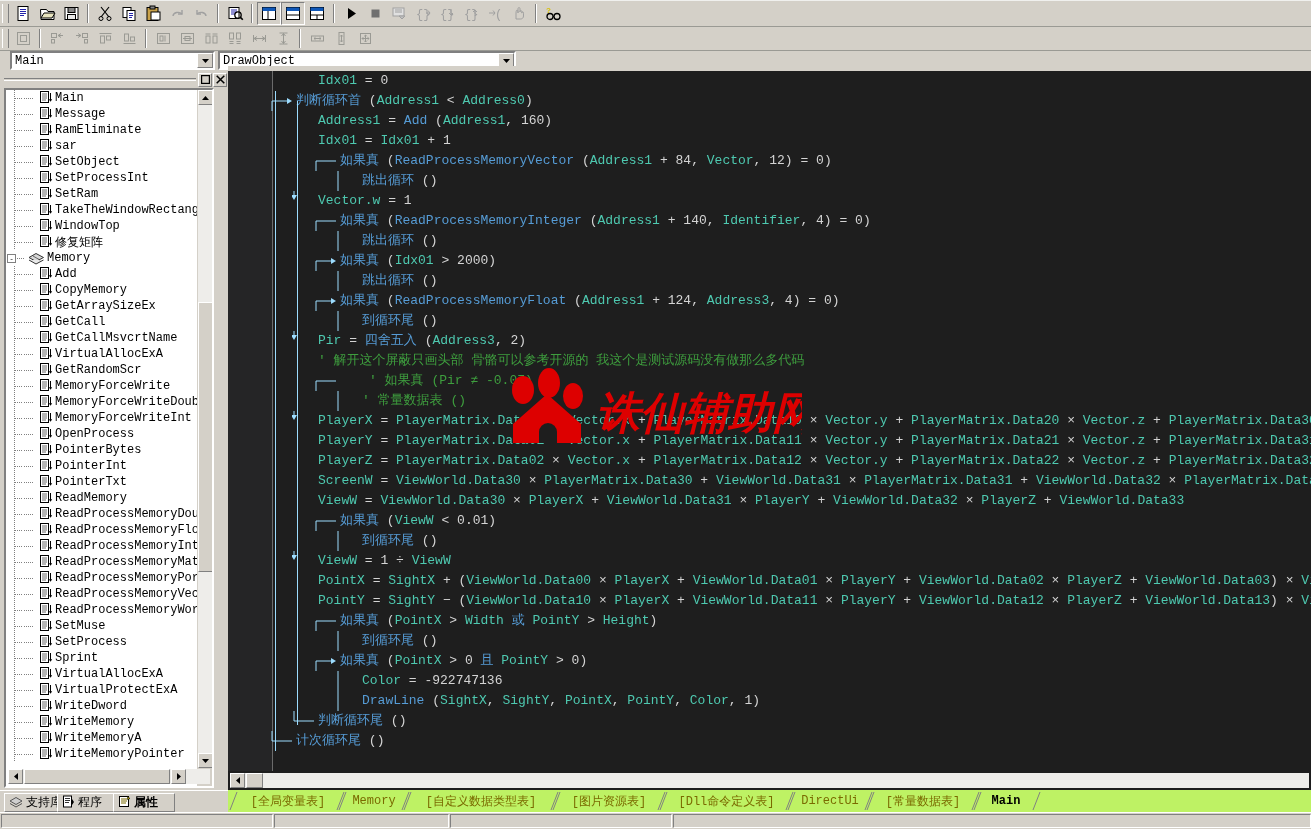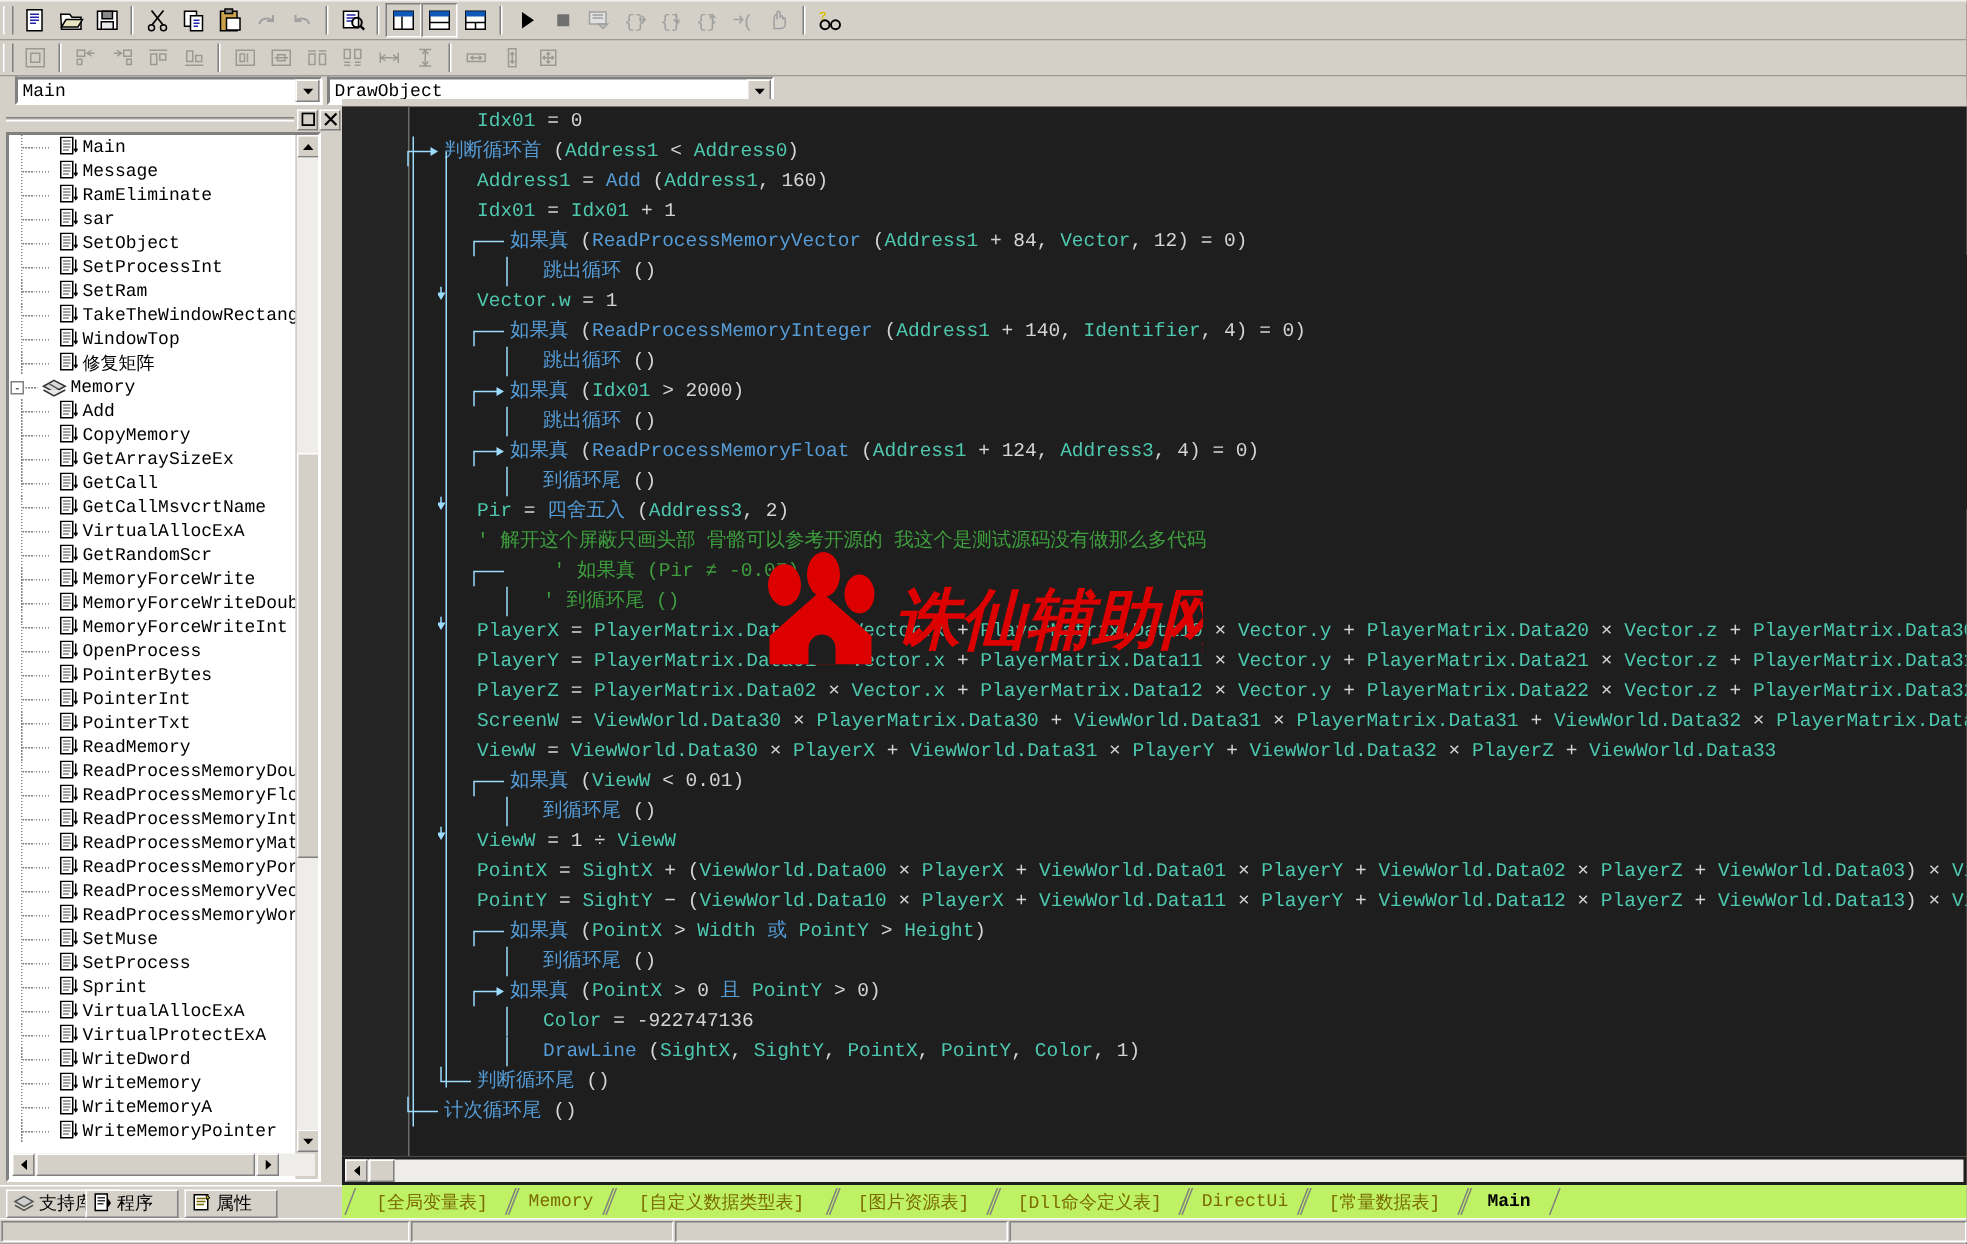--- a/index.html
+++ b/index.html
@@ -1274,21 +1274,21 @@
       <div class="cl"><span style="position: relative; padding-left: 44px; display: inline-block;"><span class="cmt">' 解开这个屏蔽只画头部  骨骼可以参考开源的  我这个是测试源码没有做那么多代码</span></span></div>
       <div class="cl"><span style="position: relative; padding-left: 95px; display: inline-block;"><span style="position: absolute; left: 66px; top: 0px;">
             <svg width="26" height="20" viewBox="0 0 26 20" style="position:absolute;left:-26px;top:0">
         <path d="M2 20V10h20" stroke="#9cdcfe" fill="none"></path>
             </svg>
           </span><span class="cmt">' 如果真 (Pir ≠ -0.07)</span></span></div>
       <div class="cl"><span style="position: relative; padding-left: 88px; display: inline-block;"><span style="position: absolute; left: 88px; top: 0px;">
             <svg width="26" height="20" viewBox="0 0 26 20" style="position:absolute;left:-26px;top:0">
         <path d="M2 0v20" stroke="#9cdcfe" fill="none"></path>
             </svg>
-          </span><span class="cmt">' 到循环尾 ()</span></span></div>
+          </span><span class="cmt">' 常量数据表 ()</span></span></div>
       <div class="cl"><span style="position: relative; padding-left: 44px; display: inline-block;"><span style="position: absolute; left: 44px; top: 0px;">
             <svg width="26" height="20" viewBox="0 0 26 20" style="position:absolute;left:-26px;top:0">
         <path d="M2 0v6" stroke="#9cdcfe" fill="none"></path>
               <path d="M-1 4h6L2 9z" fill="#9cdcfe"></path>
             </svg>
           </span><span><span class="id">PlayerX</span>&nbsp;<span class="pun">=</span>&nbsp;<span class="id">PlayerMatrix.Data00</span>&nbsp;<span class="pun">×</span>&nbsp;<span class="id">Vector.x</span>&nbsp;<span class="pun">+</span>&nbsp;<span class="id">PlayerMatrix.Data10</span>&nbsp;<span class="pun">×</span>&nbsp;<span class="id">Vector.y</span>&nbsp;<span class="pun">+</span>&nbsp;<span class="id">PlayerMatrix.Data20</span>&nbsp;<span class="pun">×</span>&nbsp;<span class="id">Vector.z</span>&nbsp;<span class="pun">+</span>&nbsp;<span class="id">PlayerMatrix.Data30</span>&nbsp;&nbsp;</span></span></div>
       <div class="cl"><span style="position: relative; padding-left: 44px; display: inline-block;"><span><span class="id">PlayerY</span>&nbsp;<span class="pun">=</span>&nbsp;<span class="id">PlayerMatrix.Data01</span>&nbsp;<span class="pun">×</span>&nbsp;<span class="id">Vector.x</span>&nbsp;<span class="pun">+</span>&nbsp;<span class="id">PlayerMatrix.Data11</span>&nbsp;<span class="pun">×</span>&nbsp;<span class="id">Vector.y</span>&nbsp;<span class="pun">+</span>&nbsp;<span class="id">PlayerMatrix.Data21</span>&nbsp;<span class="pun">×</span>&nbsp;<span class="id">Vector.z</span>&nbsp;<span class="pun">+</span>&nbsp;<span class="id">PlayerMatrix.Data31</span>&nbsp;&nbsp;</span></span></div>
       <div class="cl"><span style="position: relative; padding-left: 44px; display: inline-block;"><span><span class="id">PlayerZ</span>&nbsp;<span class="pun">=</span>&nbsp;<span class="id">PlayerMatrix.Data02</span>&nbsp;<span class="pun">×</span>&nbsp;<span class="id">Vector.x</span>&nbsp;<span class="pun">+</span>&nbsp;<span class="id">PlayerMatrix.Data12</span>&nbsp;<span class="pun">×</span>&nbsp;<span class="id">Vector.y</span>&nbsp;<span class="pun">+</span>&nbsp;<span class="id">PlayerMatrix.Data22</span>&nbsp;<span class="pun">×</span>&nbsp;<span class="id">Vector.z</span>&nbsp;<span class="pun">+</span>&nbsp;<span class="id">PlayerMatrix.Data32</span>&nbsp;&nbsp;</span></span></div>
       <div class="cl"><span style="position: relative; padding-left: 44px; display: inline-block;"><span><span class="id">ScreenW</span>&nbsp;<span class="pun">=</span>&nbsp;<span class="id">ViewWorld.Data30</span>&nbsp;<span class="pun">×</span>&nbsp;<span class="id">PlayerMatrix.Data30</span>&nbsp;<span class="pun">+</span>&nbsp;<span class="id">ViewWorld.Data31</span>&nbsp;<span class="pun">×</span>&nbsp;<span class="id">PlayerMatrix.Data31</span>&nbsp;<span class="pun">+</span>&nbsp;<span class="id">ViewWorld.Data32</span>&nbsp;<span class="pun">×</span>&nbsp;<span class="id">PlayerMatrix.Data32</span>&nbsp;&nbsp;</span></span></div>
       <div class="cl"><span style="position: relative; padding-left: 44px; display: inline-block;"><span><span class="id">ViewW</span>&nbsp;<span class="pun">=</span>&nbsp;<span class="id">ViewWorld.Data30</span>&nbsp;<span class="pun">×</span>&nbsp;<span class="id">PlayerX</span>&nbsp;<span class="pun">+</span>&nbsp;<span class="id">ViewWorld.Data31</span>&nbsp;<span class="pun">×</span>&nbsp;<span class="id">PlayerY</span>&nbsp;<span class="pun">+</span>&nbsp;<span class="id">ViewWorld.Data32</span>&nbsp;<span class="pun">×</span>&nbsp;<span class="id">PlayerZ</span>&nbsp;<span class="pun">+</span>&nbsp;<span class="id">ViewWorld.Data33</span></span></span></div>
@@ -1387,21 +1387,21 @@
   <div class="lb-tab sel" style="left:57px; width:62px; background:#d4d0c8;">
     <span>
       <svg width="13" height="13" viewBox="0 0 13 13">
         <rect x="1.5" y="1" width="8" height="11" fill="#fff" stroke="#000"></rect>
         <path d="M3 3.5h5M3 5.5h5M3 7.5h4" stroke="#333"></path>
         <path d="M10 4v6l2-3z" fill="#000"></path>
       </svg>
     </span>
     <span>程序</span>
   </div>
-  <div class="lb-tab unsel" style="left:123px; width:62px;">
+  <div class="lb-tab unsel" style="left:113px; width:62px;font-weight:bold;">
     <span>
       <svg width="13" height="13" viewBox="0 0 13 13">
         <rect x="1.5" y="1.5" width="9" height="10" fill="#fff" stroke="#000"></rect>
         <path d="M3 4h6M3 6h6M3 8h5" stroke="#7a6a00"></path>
         <path d="M9.5 1.5l2.5 2-2.5 1z" fill="#d8c000" stroke="#000" stroke-width="0.6"></path>
       </svg>
     </span>
     <span>属性</span>
   </div>
 </div>

